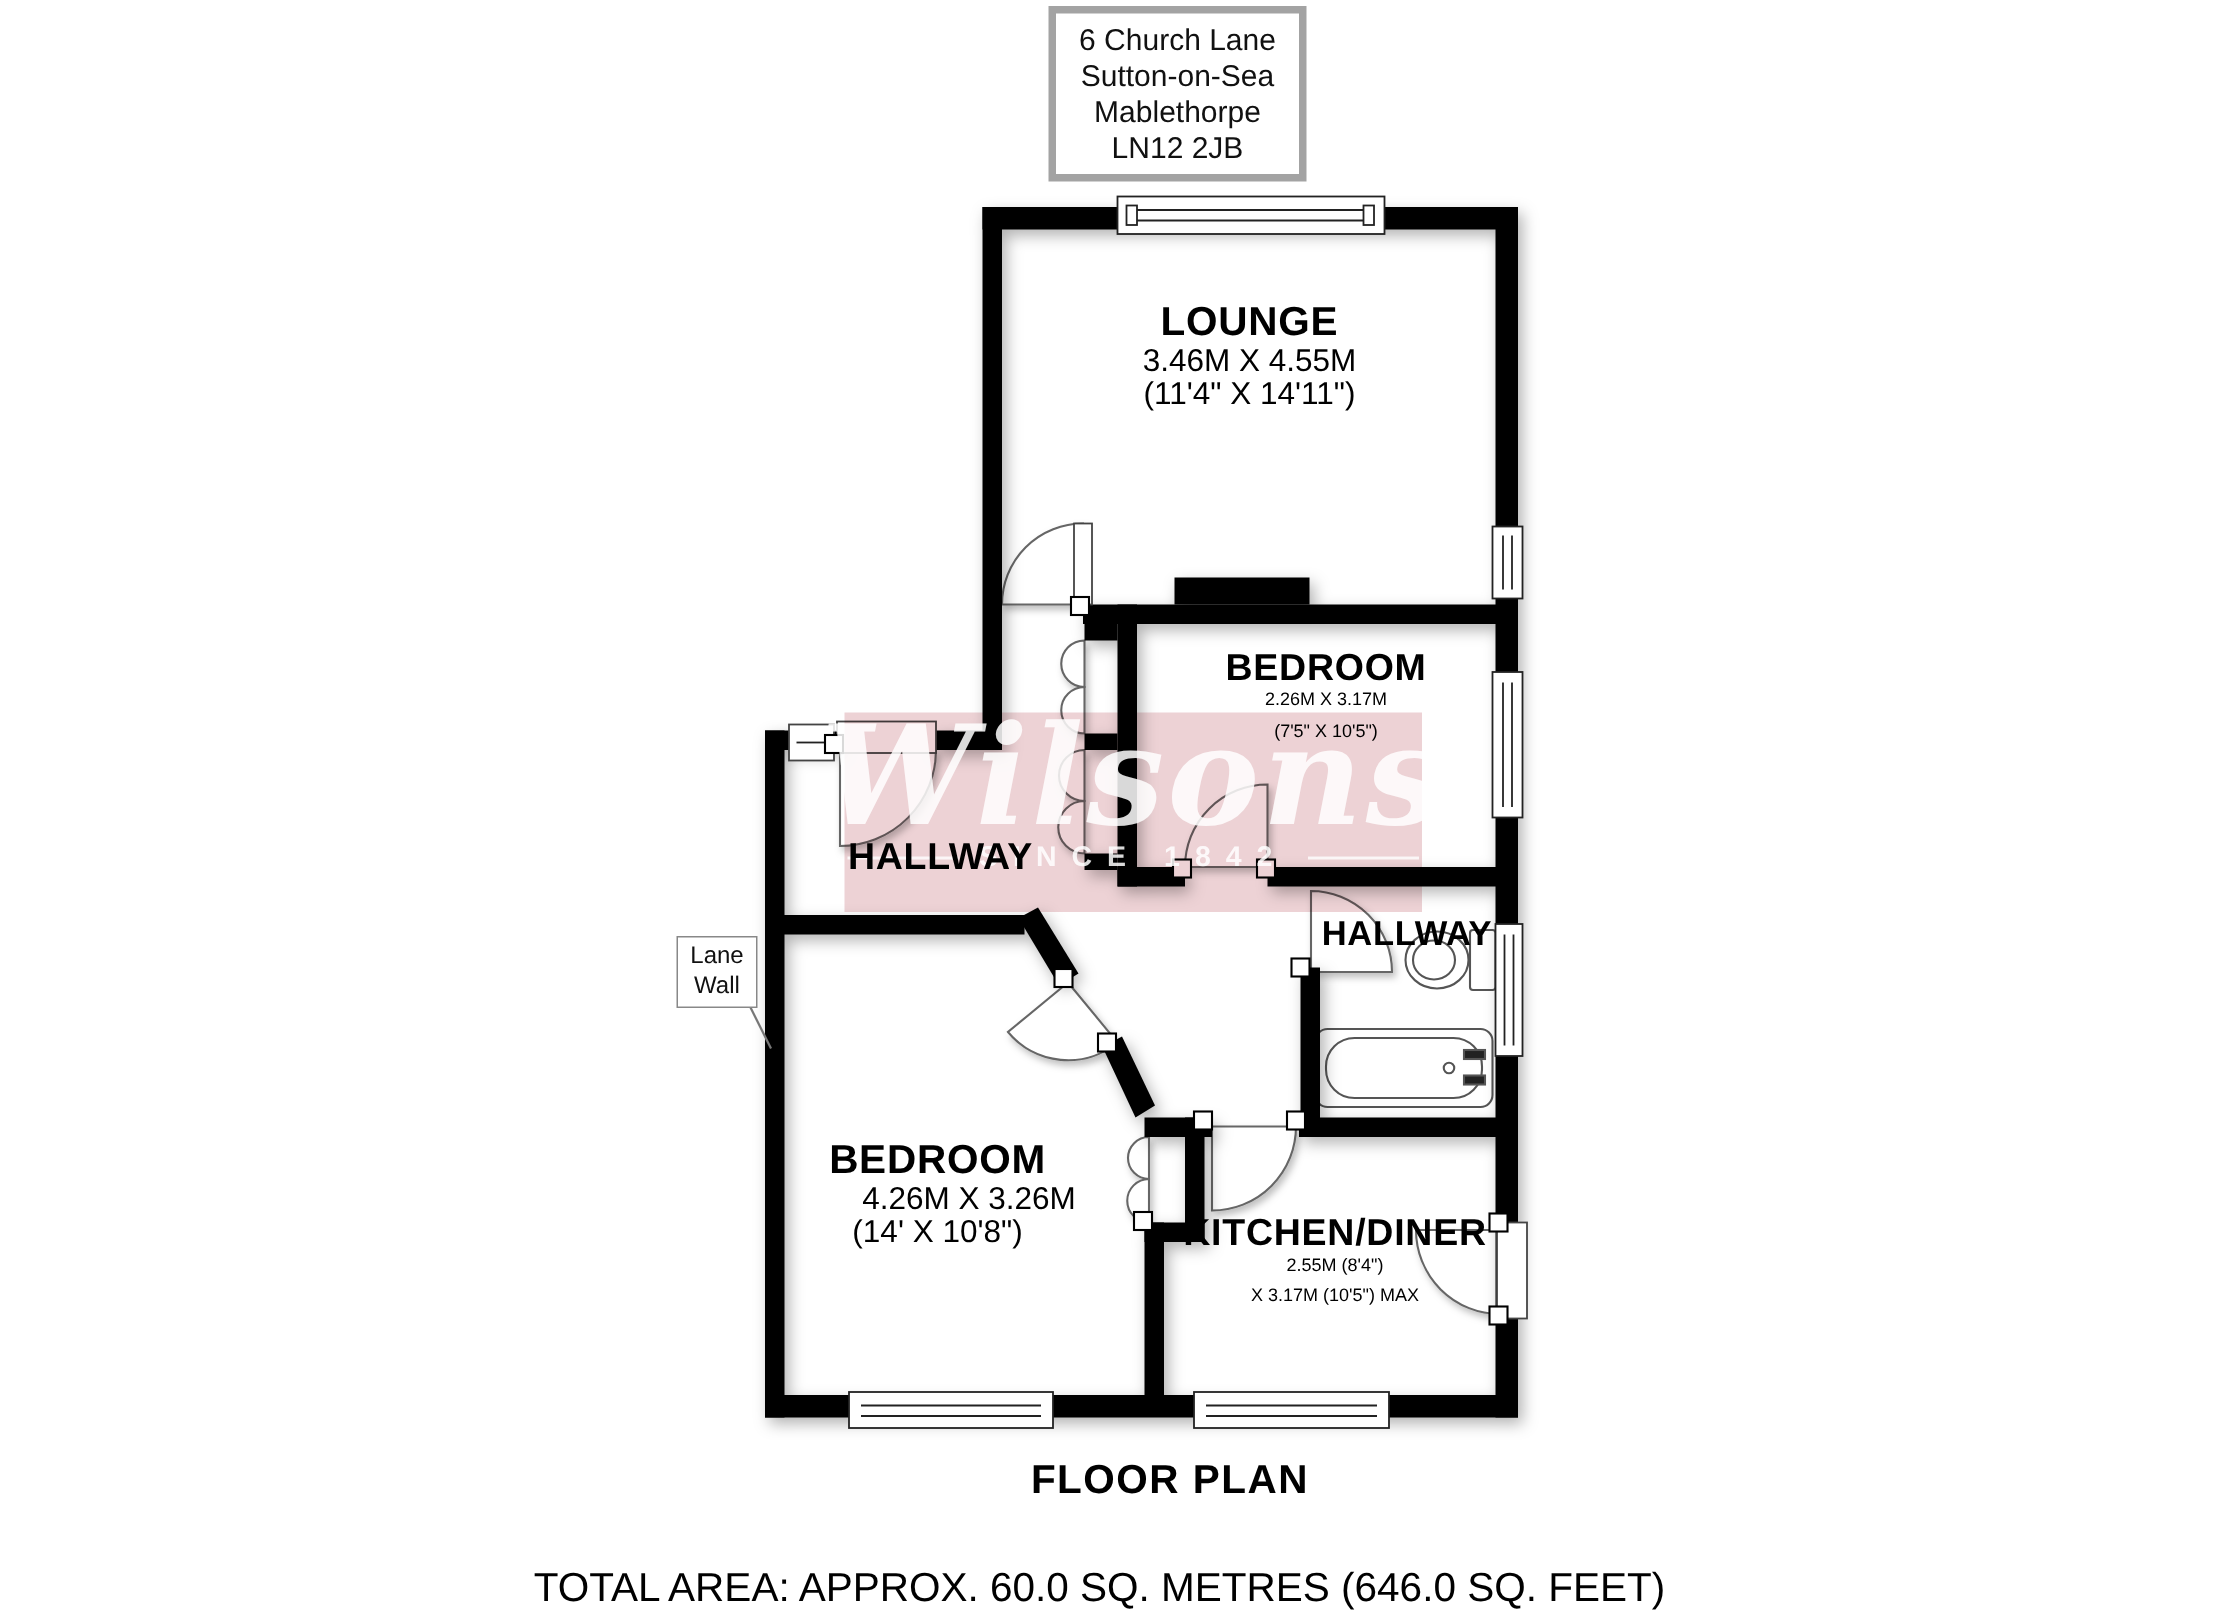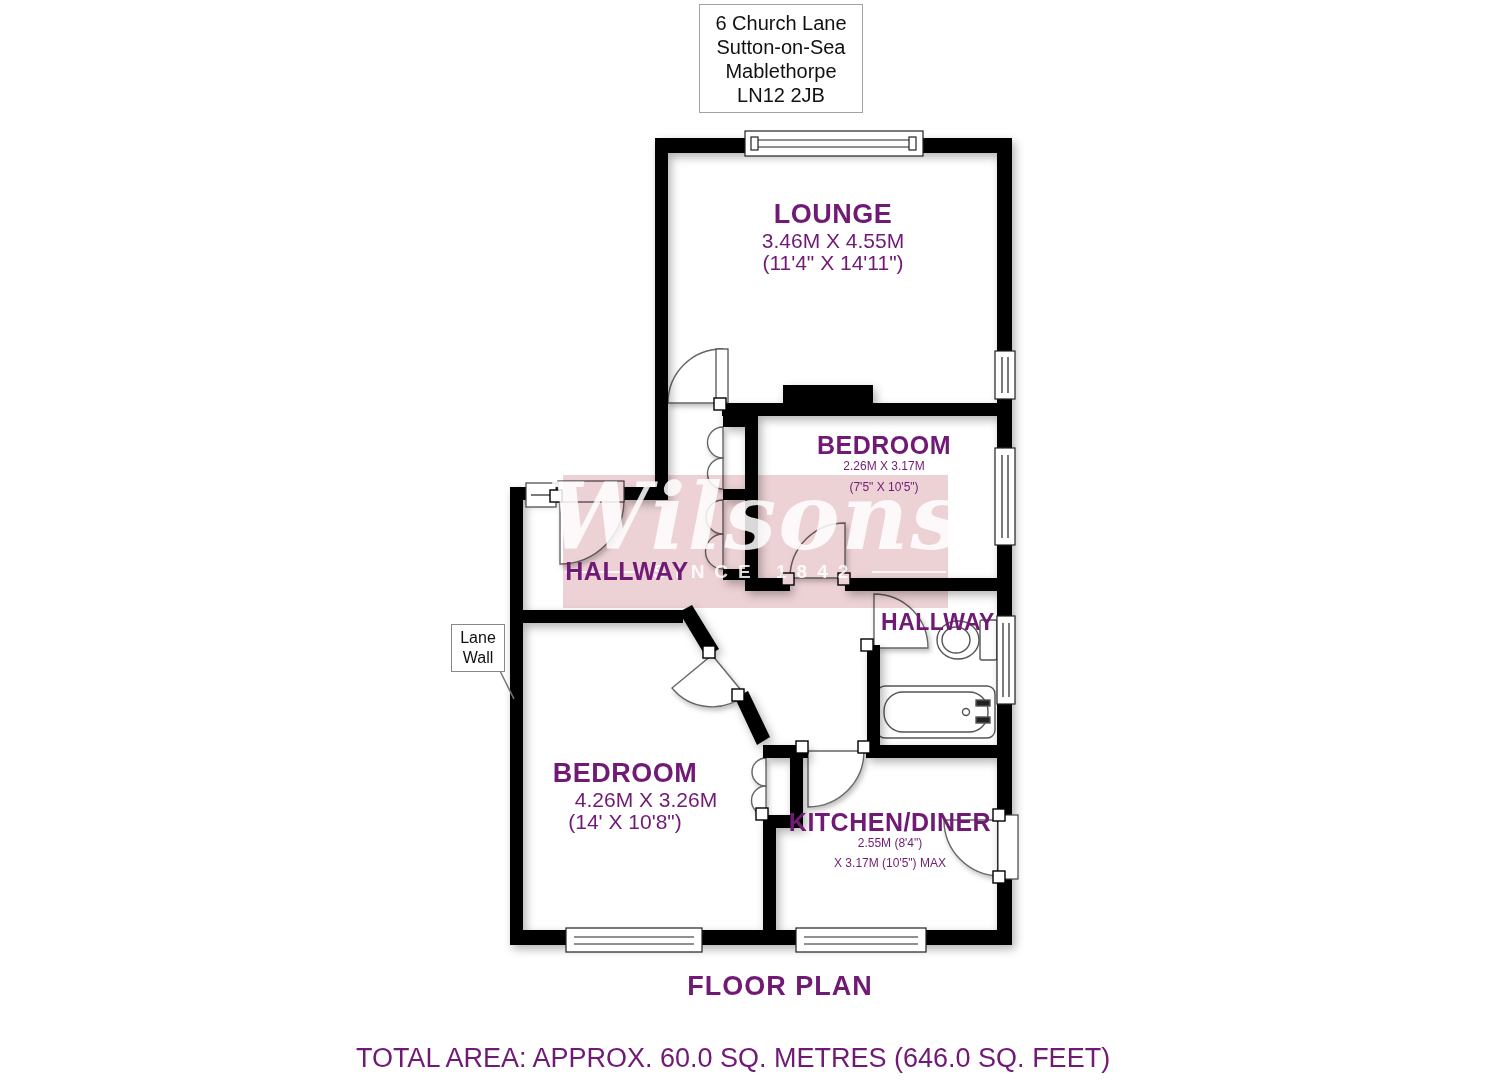--- a/index.html
+++ b/index.html
@@ -1,26 +1,26 @@
 <!DOCTYPE html>
 <html><head>
 <meta charset="utf-8">
 <style>
   html,body{margin:0;padding:0;background:#fff;}
   #stage{position:relative;width:1485px;height:1080px;background:#fff;overflow:hidden;
          font-family:"Liberation Sans",sans-serif;color:#111;}
   #plan-svg{position:absolute;left:0;top:0;}
   .lbl{position:absolute;transform:translateX(-50%);white-space:nowrap;text-align:center;
-       color:#701a75;line-height:1.05;z-index:40;}
+       color:#000000;line-height:1.05;z-index:40;}
   .room-name{font-weight:bold;font-size:25px;letter-spacing:.5px;}
   .room-name.big{font-size:27px;}
   .room-dim{font-size:12px;}
   .room-dim.big{font-size:21px;}
   #address-box{position:absolute;left:699px;top:4px;width:158px;z-index:50;
-       border:1px solid #a3a3a3;background:#fff;padding:6px 2px 5px 2px;text-align:center;
+       border:5px solid #a3a3a3;background:#fff;padding:6px 2px 5px 2px;text-align:center;
        font-size:20px;line-height:24px;}
   #party-wall-box{position:absolute;left:451px;top:624px;width:52px;z-index:50;
        border:1px solid #888;background:#fff;text-align:center;font-size:16px;line-height:20px;
        padding:3px 0;}
   #wm-band{position:absolute;left:563px;top:475px;width:385px;height:133px;z-index:20;
        mix-blend-mode:multiply;}
   #wm-text{position:absolute;left:563px;top:475px;width:385px;height:133px;z-index:30;
        display:flex;flex-direction:column;align-items:center;justify-content:flex-start;
        pointer-events:none;}
   #wm-brand{font-family:"DejaVu Serif",serif;font-weight:bold;font-style:italic;

